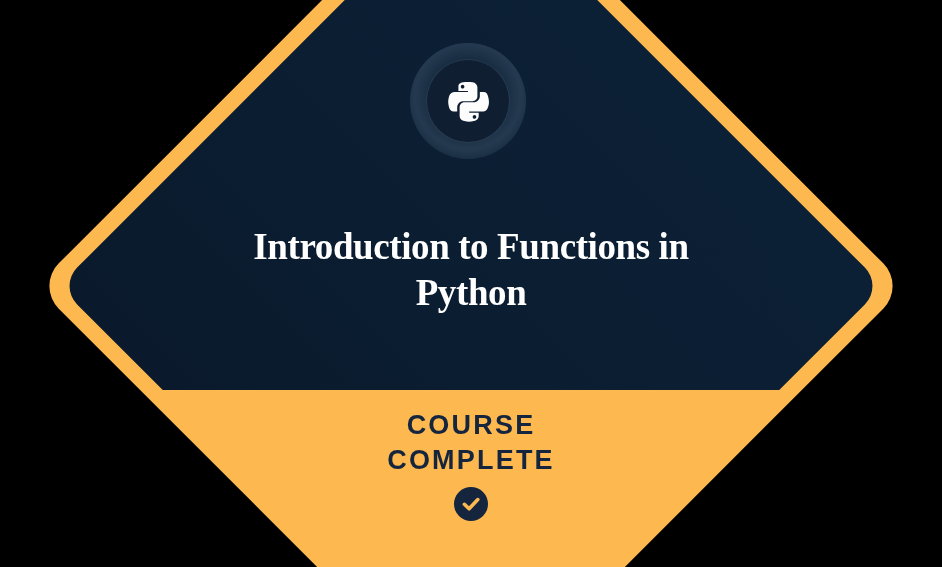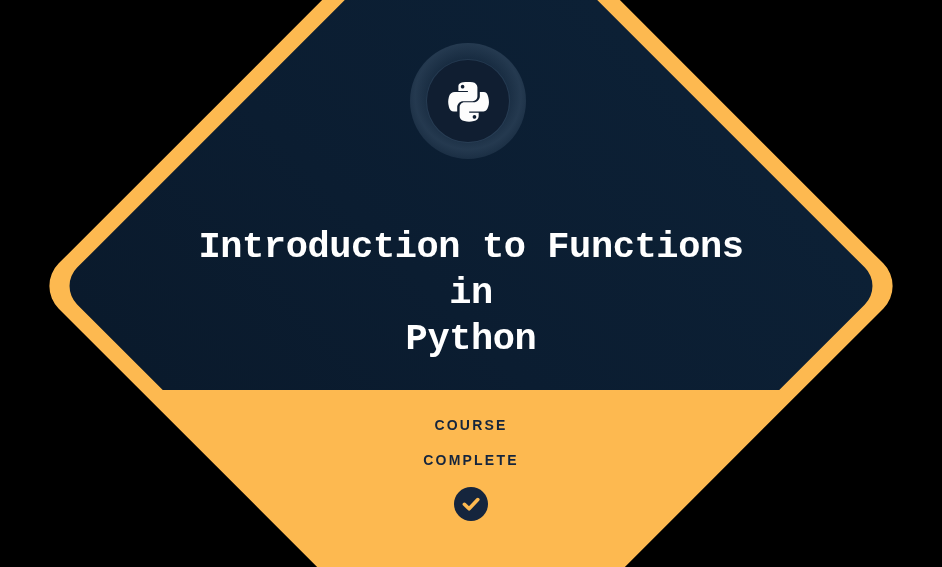--- a/index.html
+++ b/index.html
@@ -82,40 +82,40 @@
   }
 
   
   #course-title {
     position: absolute;
     left: 171px;
     top: 224px;
     width: 600px;
     text-align: center;
     color: #ffffff;
-    font-family: Liberation Mono, monospace;
+    font-family: Liberation Serif, serif;
     font-size: 37px;
     font-weight: bold;
     line-height: 46px;
     letter-spacing: -0.4px;
     white-space: pre-line;
   }
 
   
   #completion-block {
     position: absolute;
     left: 271px;
     top: 408px;
     width: 400px;
     text-align: center;
   }
   .completion-text {
     color: #15253d;
     font-family: "Liberation Sans", sans-serif;
-    font-size: 14px;
+    font-size: 27px;
     font-weight: bold;
     line-height: 35px;
     letter-spacing: 2.2px;
     white-space: pre-line;
   }
   #completion-check {
     margin: 9px auto 0;
     width: 34px;
     height: 34px;
     display: block;

